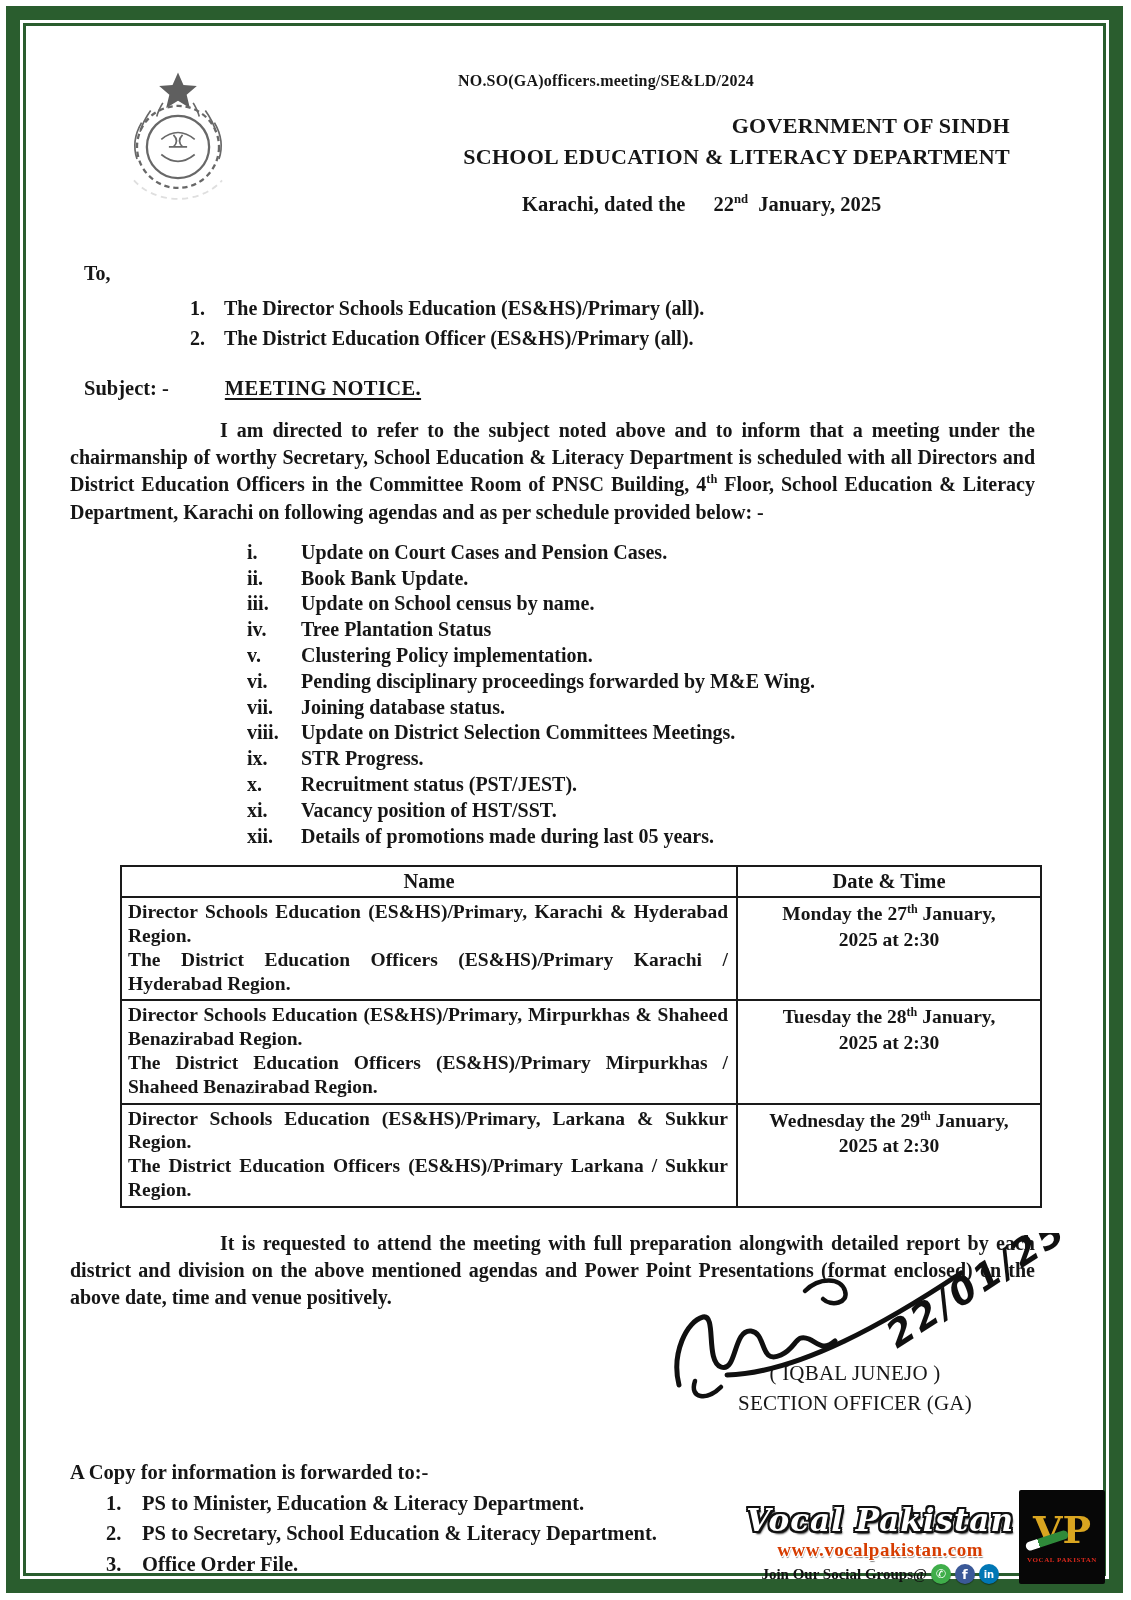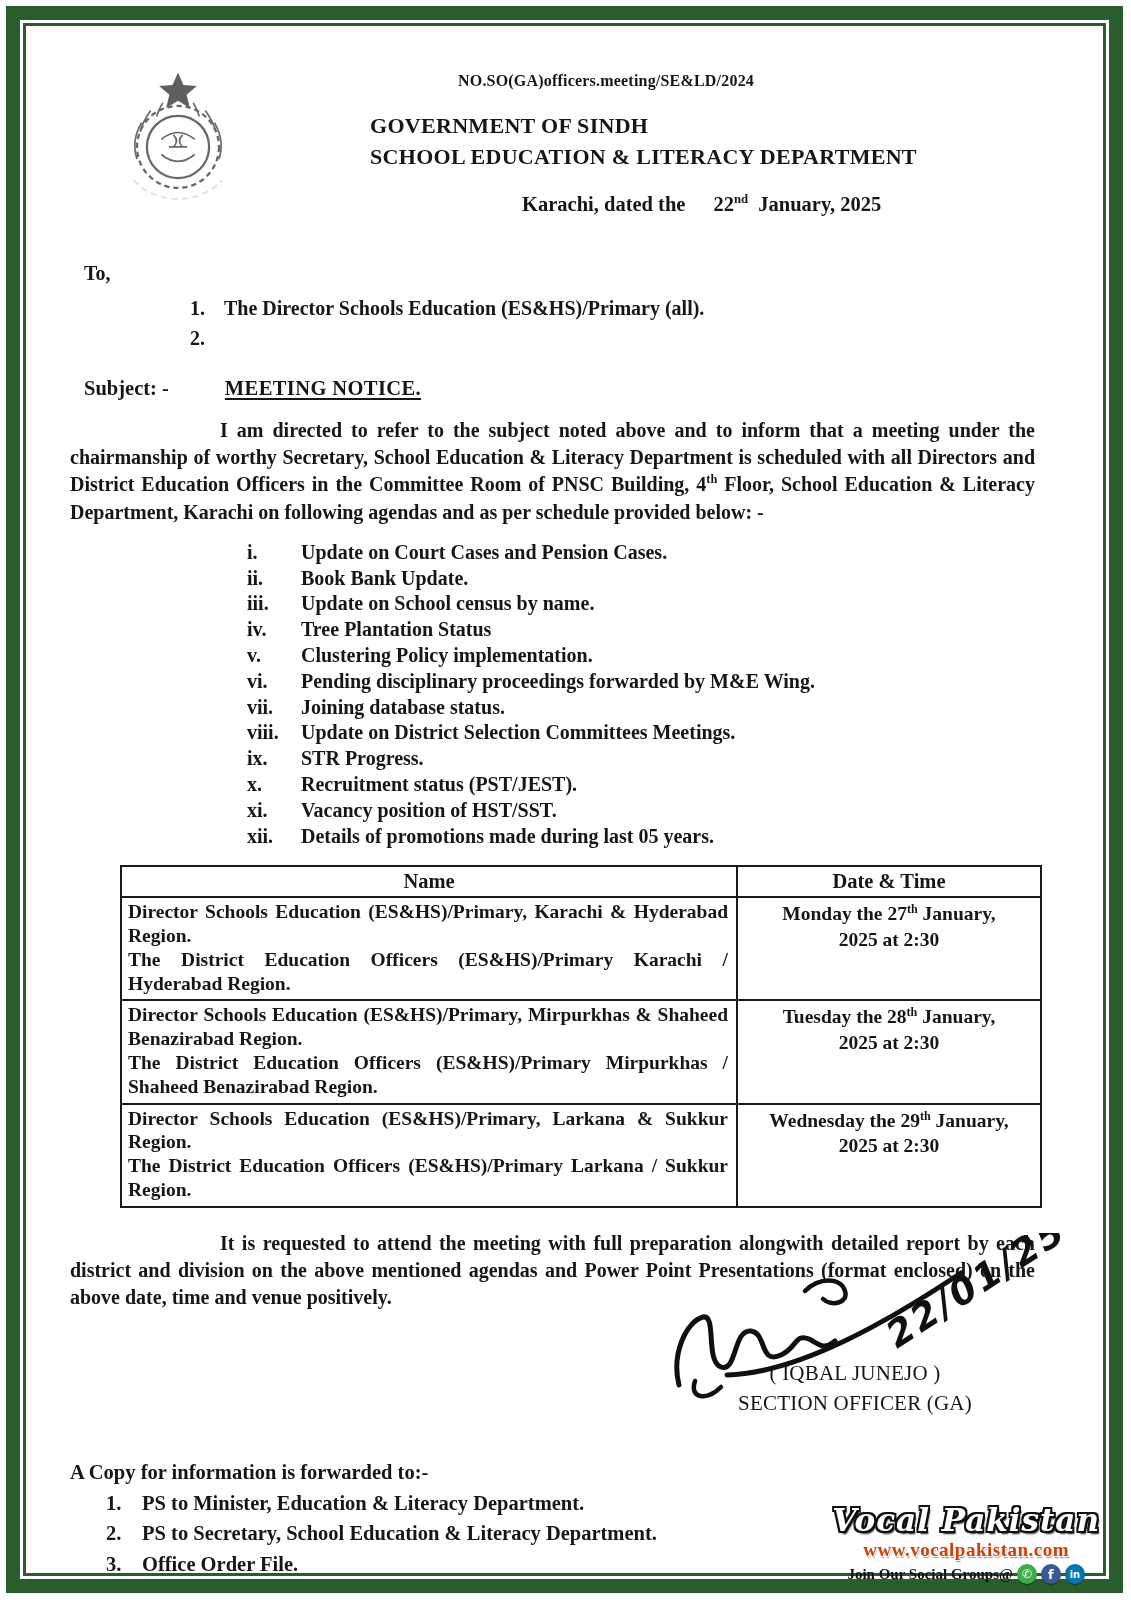--- a/index.html
+++ b/index.html
@@ -13,21 +13,21 @@
   .frame-inner{position:absolute;top:23px;left:23px;right:25px;bottom:24px;
     border:3px solid #2a5d2e;pointer-events:none;z-index:5;}
 
   
   .content{position:absolute;top:26px;left:26px;right:28px;bottom:27px;
     padding:40px 36px 0 44px;}
 
   .letter-header{position:relative;height:186px;}
   .seal{position:absolute;left:24px;top:2px;opacity:.82;}
   .ref-no{position:absolute;left:388px;top:6px;font-size:16px;font-weight:700;letter-spacing:.2px;}
-  .org-head{position:absolute;left:300px;top:44px;width:640px;text-align:left;
+  .org-head{position:absolute;left:300px;top:44px;width:640px;text-align:right;
     font-size:22px;font-weight:700;line-height:1.42;letter-spacing:.3px;}
   .date-line{position:absolute;left:452px;top:126px;font-size:20.5px;font-weight:700;}
   .date-line .gap{display:inline-block;width:28px;}
   sup{font-size:.62em;font-weight:700;}
 
   .to-label{margin:10px 0 0 14px;font-size:20px;font-weight:600;}
   .recipients{margin:8px 0 0 120px;font-size:20px;font-weight:600;line-height:1.5;}
   .recip-row{display:flex;}
   .recip-row .num{width:34px;flex:0 0 34px;}
 
@@ -119,20 +119,21 @@
   </div>
 
   <div class="to-label">To,</div>
   <div class="recipients">
     <div class="recip-row">
       <span class="num">1.</span>
       <span>The Director Schools Education (ES&amp;HS)/Primary (all).</span>
     </div>
     <div class="recip-row">
       <span class="num">2.</span>
+      <span>The District Education Officer (ES&amp;HS)/Primary (all).</span>
     </div>
   </div>
 
   <div class="subject-row">
     <span class="subject-label">Subject: -</span>
     <span class="subject-title">MEETING NOTICE.</span>
   </div>
 
   <div class="para"><span>I am directed to refer to the subject noted above and to inform that a meeting under the chairmanship of worthy Secretary, School Education &amp; Literacy Department is scheduled with all Directors and District Education Officers in the Committee Room of PNSC Building, 4</span><sup>th</sup><span> Floor, School Education &amp; Literacy Department, Karachi on following agendas and as per schedule provided below: -</span></div>
 
@@ -270,13 +271,17 @@
   <div class="wm-texts">
     <div class="wm-brand">Vocal Pakistan</div>
     <div class="wm-url">www.vocalpakistan.com</div>
     <div class="wm-social">
       <span>Join Our Social Groups@</span>
       <span class="soc-ic soc-wa">✆</span>
       <span class="soc-ic soc-fb">f</span>
       <span class="soc-ic soc-li">in</span>
     </div>
   </div>
+  <div class="wm-logo">
+    <span class="mono">VP</span>
+    <span class="cap">VOCAL PAKISTAN</span>
+  </div>
 </div>
 
 </body></html>

